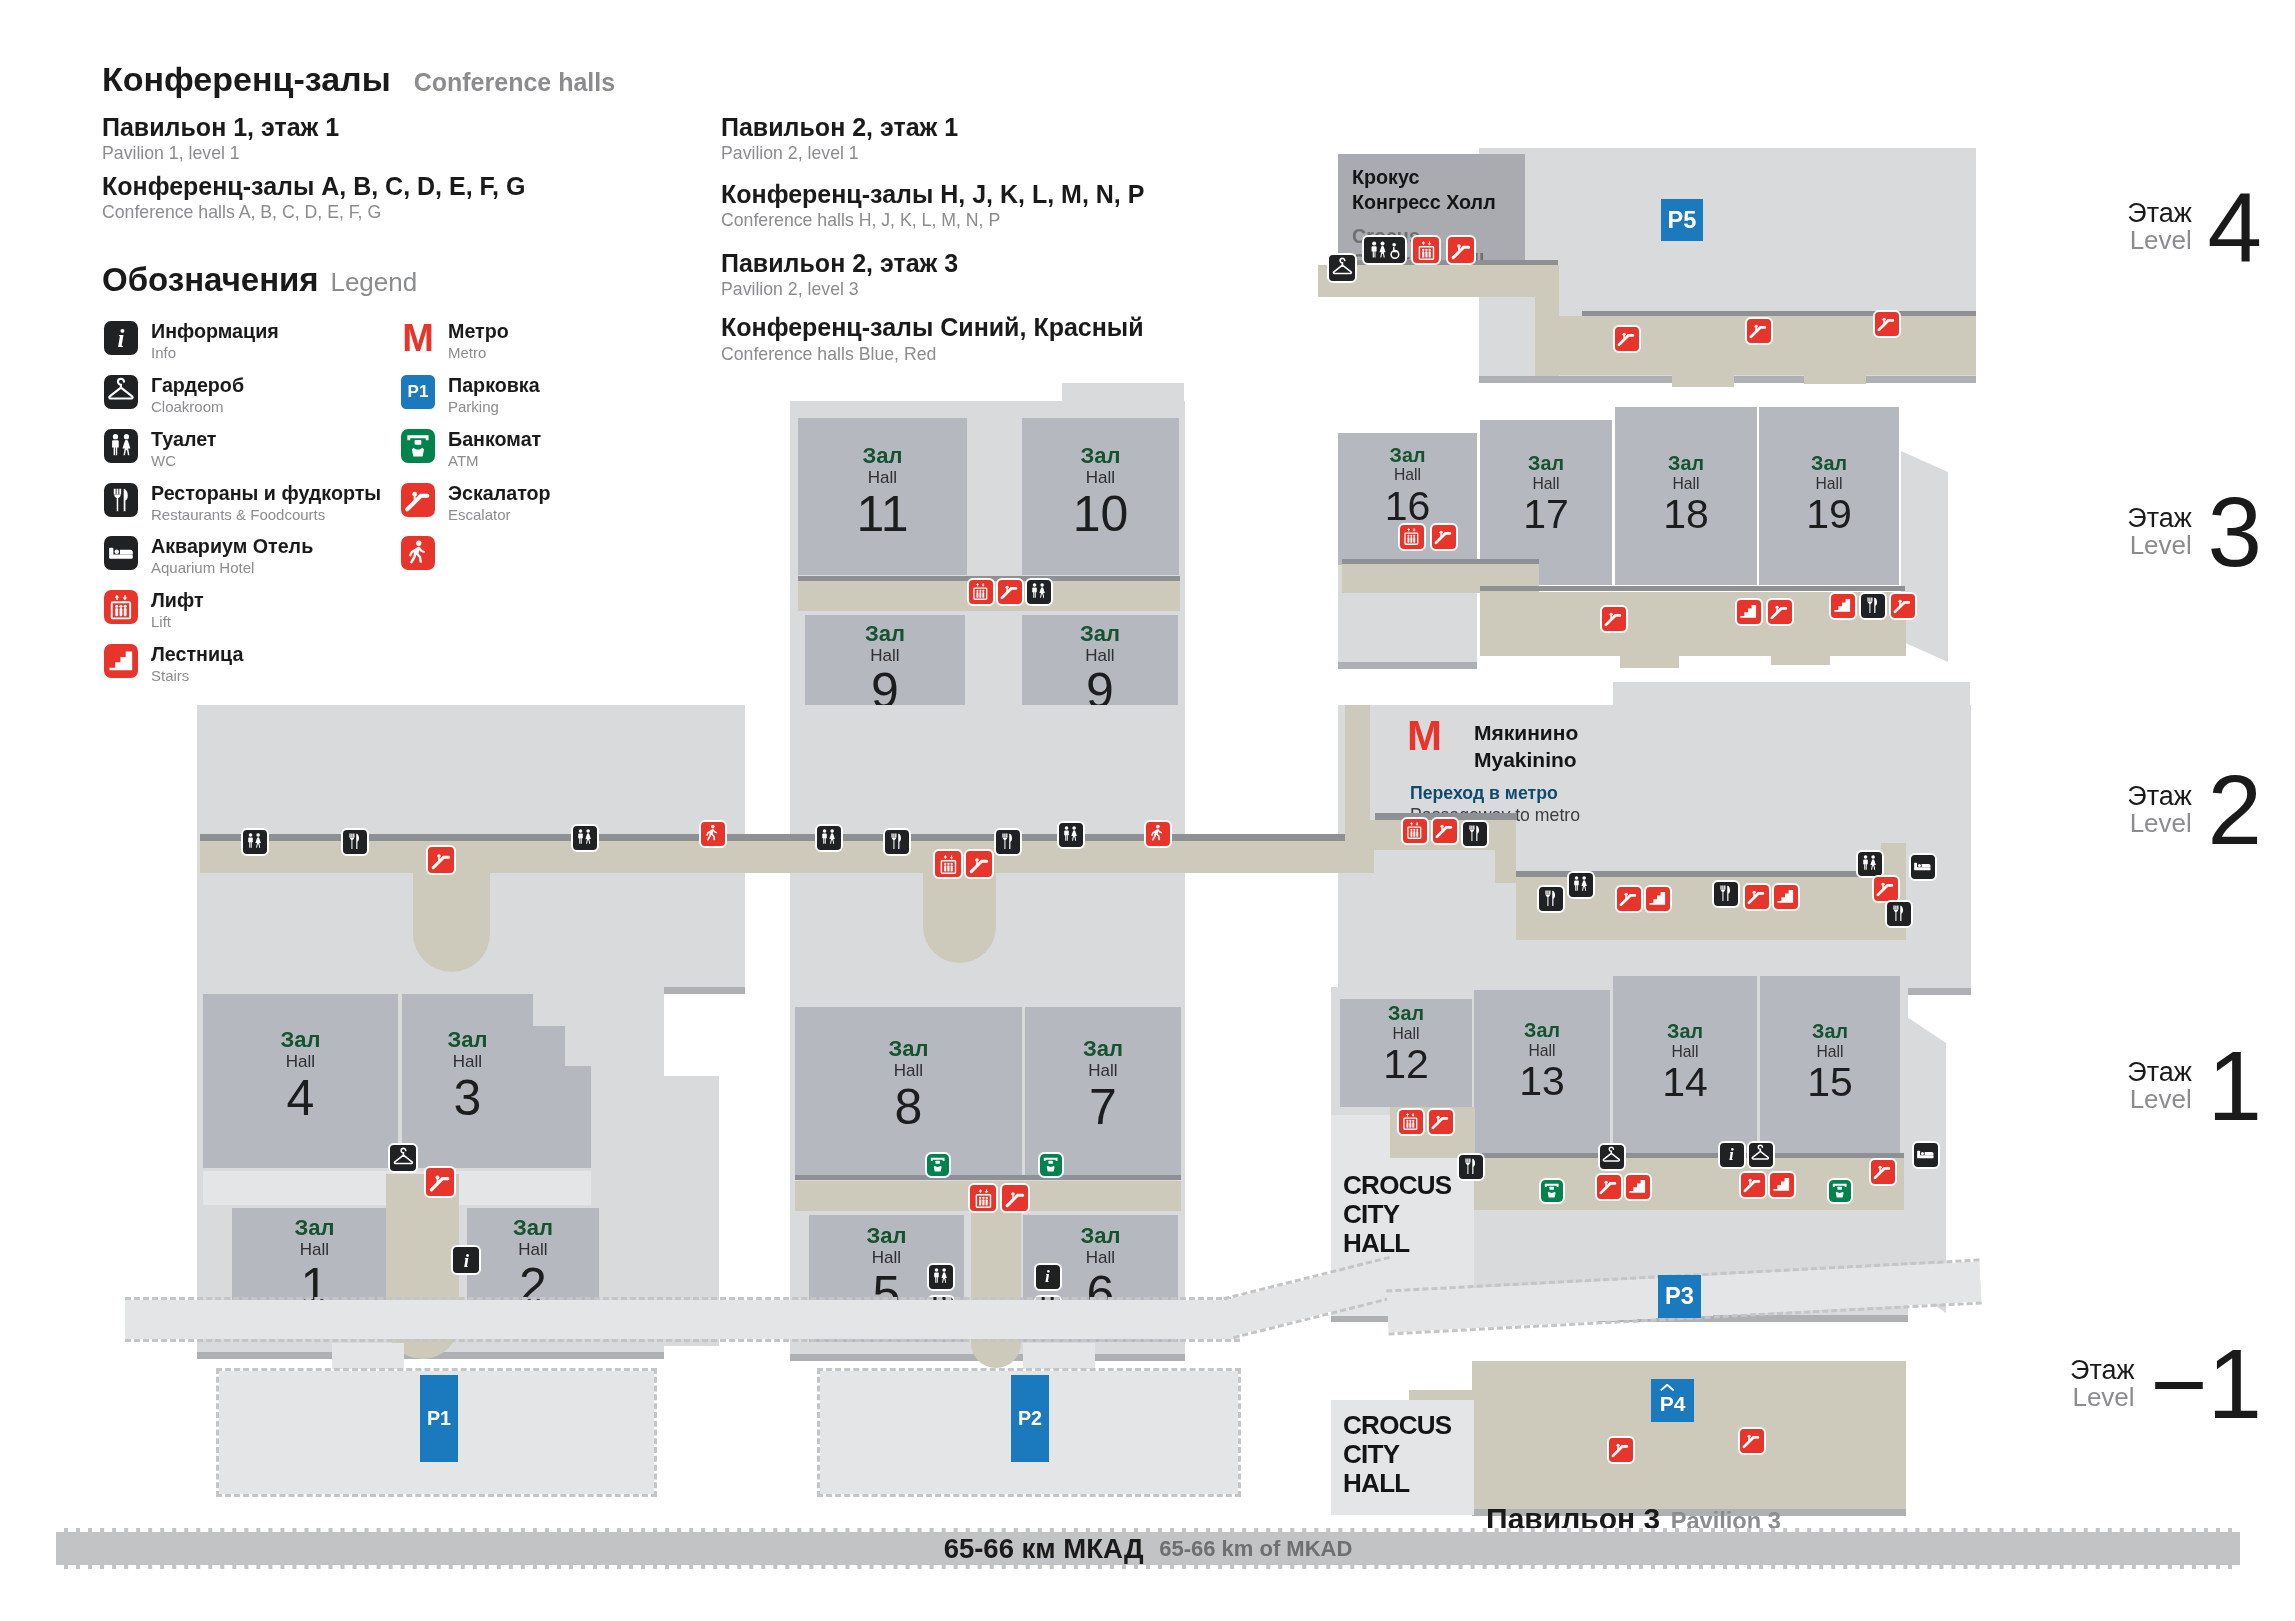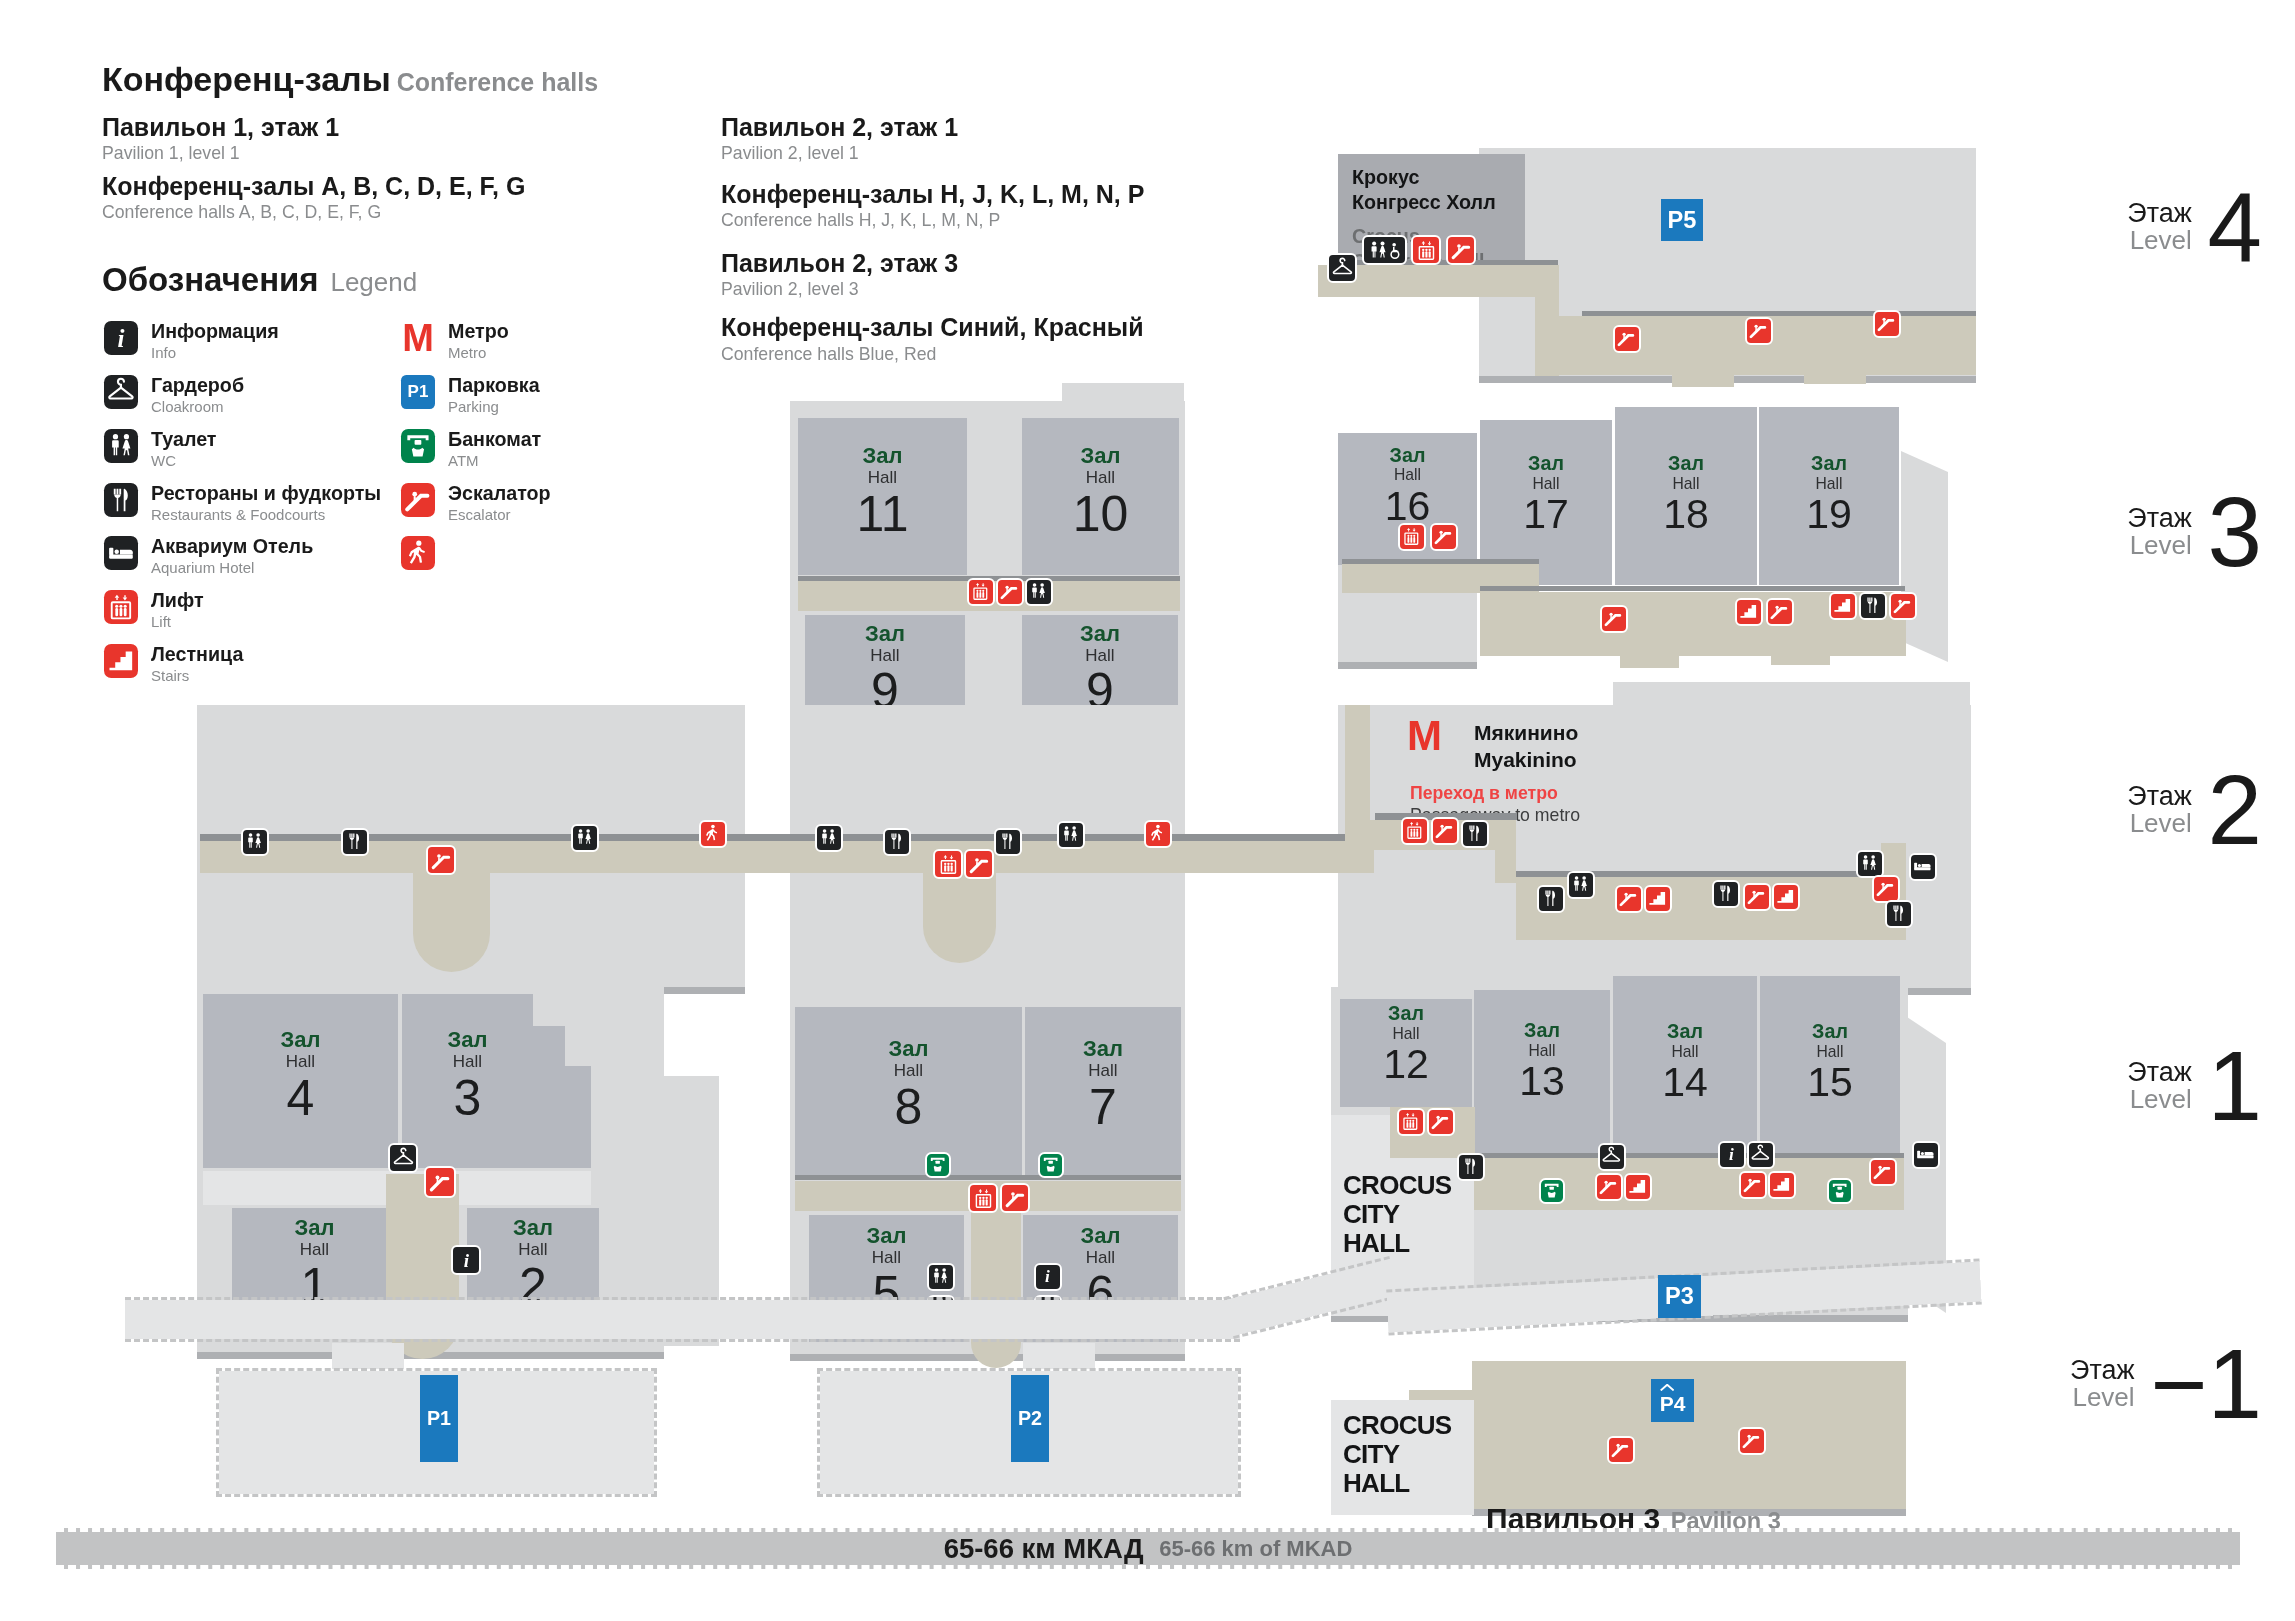--- a/index.html
+++ b/index.html
@@ -117,21 +117,21 @@
         <path d="M12.2 7.1c.7-.1 1.4.2 1.8.8l1.2 1.8 2.4.9-.5 1.5-2.9-1-1.1-1.4-.6 3 2 2.1.8 4.8-1.8.3-.8-4.4-2.1-2-.5 2.2-3 4.9-1.6-1 2.8-4.7.6-3.4-1.4.7-1.2 2.8-1.6-.7 1.6-3.7z" fill="#fff"></path>
       </symbol>
 <symbol id="sy-atm" viewBox="0 0 24 24">
         <path d="M3.5 3.5h17v4h-2.3V5.8H5.8v1.7H3.5z" fill="#fff"></path>
         <rect x="9.3" y="7.2" width="5.4" height="3.8" rx="0.7" fill="#fff"></rect>
         <path d="M8.6 13.4c1 1.9 5.8 1.9 6.8 0l1.5 1.2-1.2 5.9H8.3l-1.2-5.9z" fill="#fff"></path>
       </symbol>
 </defs>
 </svg>
 
-<div class="s" style="left:102px;top:60px;display:flex;align-items:baseline;gap:6px">
+<div class="s" style="left:102px;top:60px;display:flex;align-items:baseline;gap:23px">
   <span class="h1ru">Конференц-залы</span>
   <span class="h1en">Conference halls</span>
 </div>
 <div class="secru" style="left:102px;top:113px">Павильон 1, этаж 1</div>
 <div class="secen" style="left:102px;top:143px">Pavilion 1, level 1</div>
 <div class="secru" style="left:102px;top:172px">Конференц-залы A, B, C, D, E, F, G</div>
 <div class="secen" style="left:102px;top:202px">Conference halls A, B, C, D, E, F, G</div>
 
 <div class="secru" style="left:721px;top:113px">Павильон 2, этаж 1</div>
 <div class="secen" style="left:721px;top:143px">Pavilion 2, level 1</div>
@@ -465,21 +465,21 @@
     </svg>
   </div>
 
 <div class="s bldg bev" style="left:197px;top:705px;width:548px;height:282px"></div>
 <div class="s bldg bev" style="left:790px;top:705px;width:395px;height:282px"></div>
 <div class="s bldg" style="left:1613px;top:682px;width:357px;height:23.6px"></div>
 <div class="s bldg bev" style="left:1338px;top:705px;width:633px;height:283px"></div>
 <div class="metroM" style="left:1407px;top:712px;font-size:42px">М</div>
 <div class="s" style="left:1474px;top:721px;font-size:21px;font-weight:800;color:#141516">Мякинино</div>
 <div class="s" style="left:1474px;top:748px;font-size:21px;font-weight:800;color:#141516">Myakinino</div>
-<div class="s" style="left:1410px;top:783px;font-size:17.7px;font-weight:600;color:#ef4444">Переход в метро</div>
+<div class="s" style="left:1410px;top:783px;font-size:17.7px;font-weight:600;color:#0c4a6e">Переход в метро</div>
 <div class="s" style="left:1410px;top:805px;font-size:17.7px;font-weight:400;color:#3c3d3e">Passageway to metro</div>
 <div class="wall" style="left:200px;top:834px;width:1174px;height:6.6px"></div>
 <div class="cor" style="left:200px;top:841px;width:1174px;height:31.5px"></div>
 <div class="cor" style="left:1345px;top:705px;width:25px;height:146px"></div>
 <div class="wall" style="left:1375px;top:813px;width:142px;height:6.6px"></div>
 <div class="cor" style="left:1369px;top:820px;width:147px;height:30px"></div>
 <div class="cor" style="left:1495px;top:850px;width:21px;height:33px"></div>
 <div class="wall" style="left:1516px;top:871px;width:390px;height:5.9px"></div>
 <div class="cor" style="left:1516px;top:877px;width:390px;height:63px"></div>
 <div class="cor" style="left:1881px;top:843px;width:25px;height:36px"></div>

